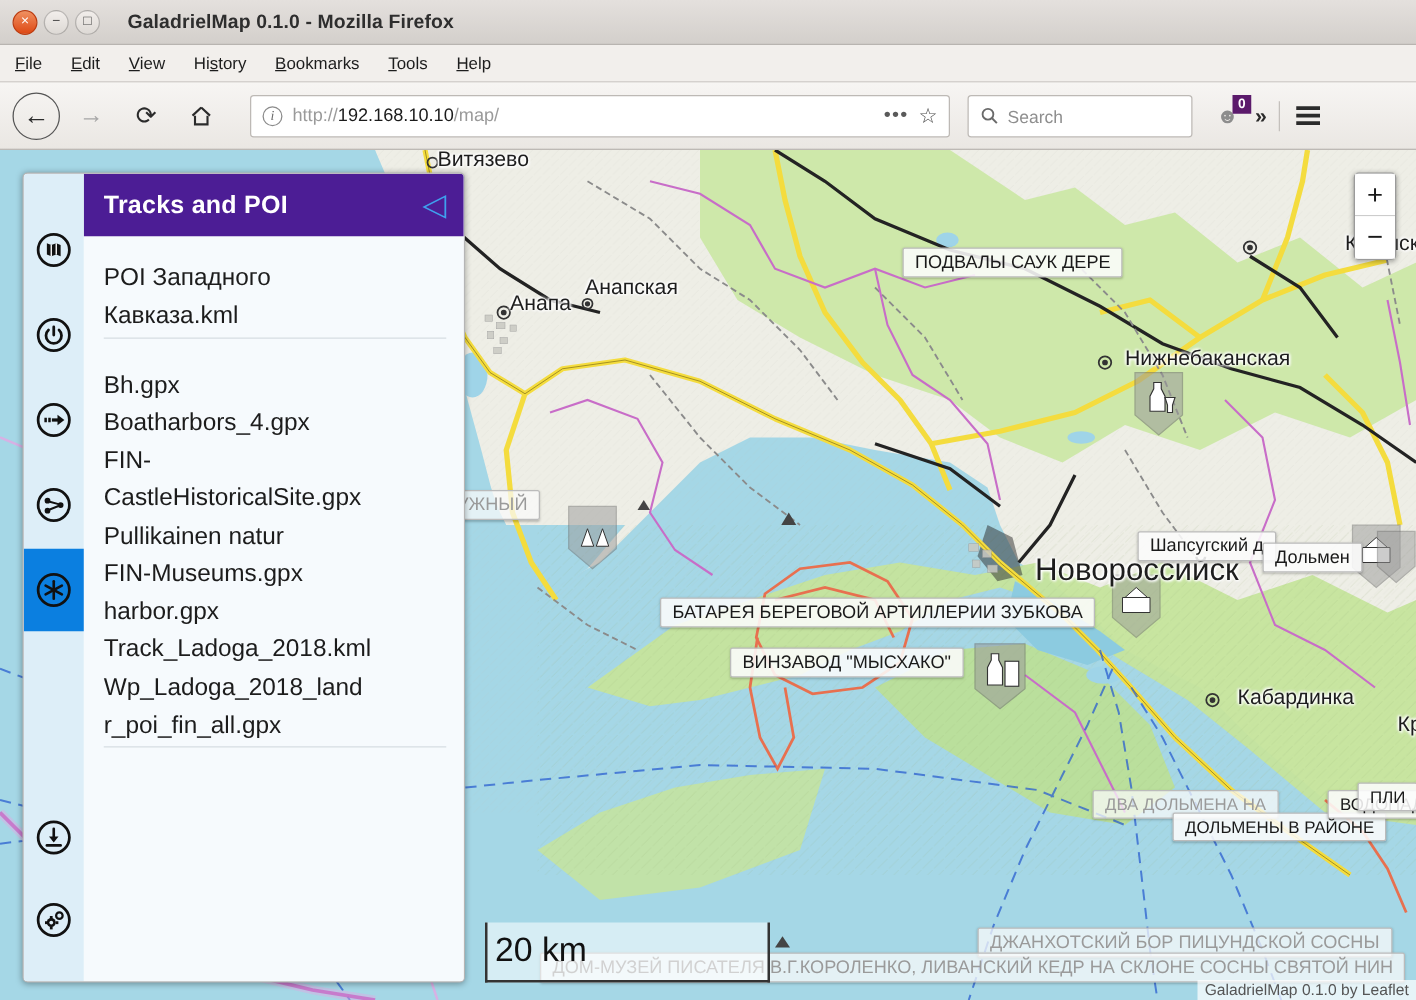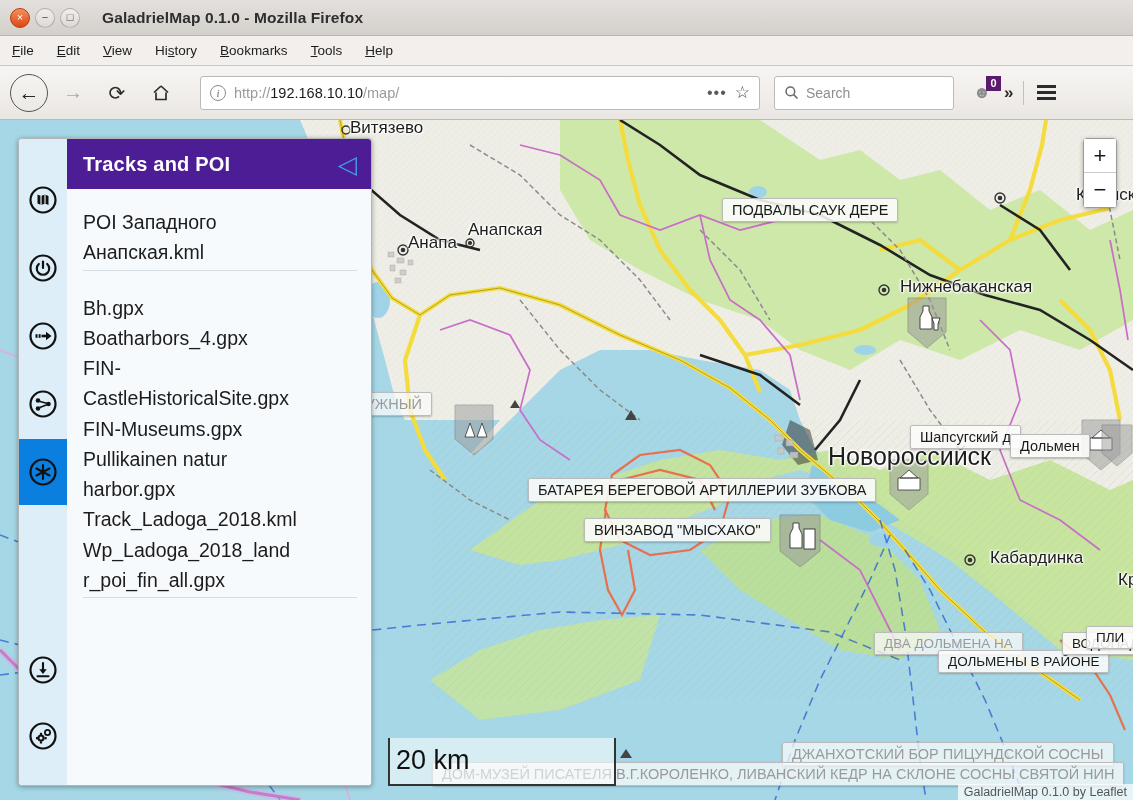--- a/index.html
+++ b/index.html
@@ -533,30 +533,30 @@
 
       <div class="sb-content">
         <div class="sb-head">
           <div class="sb-title">Tracks and POI</div>
           <div class="sb-close">◁</div>
         </div>
         <div class="sb-body">
 
           <div class="fgroup">
             <div class="fitem">POI Западного</div>
-            <div class="fitem">Анапская.kml</div>
+            <div class="fitem">Кавказа.kml</div>
           </div>
 
           <div class="fgroup">
             <div class="fitem">Bh.gpx</div>
             <div class="fitem">Boatharbors_4.gpx</div>
             <div class="fitem">FIN-</div>
             <div class="fitem">CastleHistoricalSite.gpx</div>
+            <div class="fitem">Pullikainen natur</div>
             <div class="fitem">FIN-Museums.gpx</div>
-            <div class="fitem">Pullikainen natur</div>
             <div class="fitem">harbor.gpx</div>
             <div class="fitem">Track_Ladoga_2018.kml</div>
             <div class="fitem">Wp_Ladoga_2018_land</div>
             <div class="fitem">r_poi_fin_all.gpx</div>
           </div>
 
         </div>
       </div>
     </div>
 

